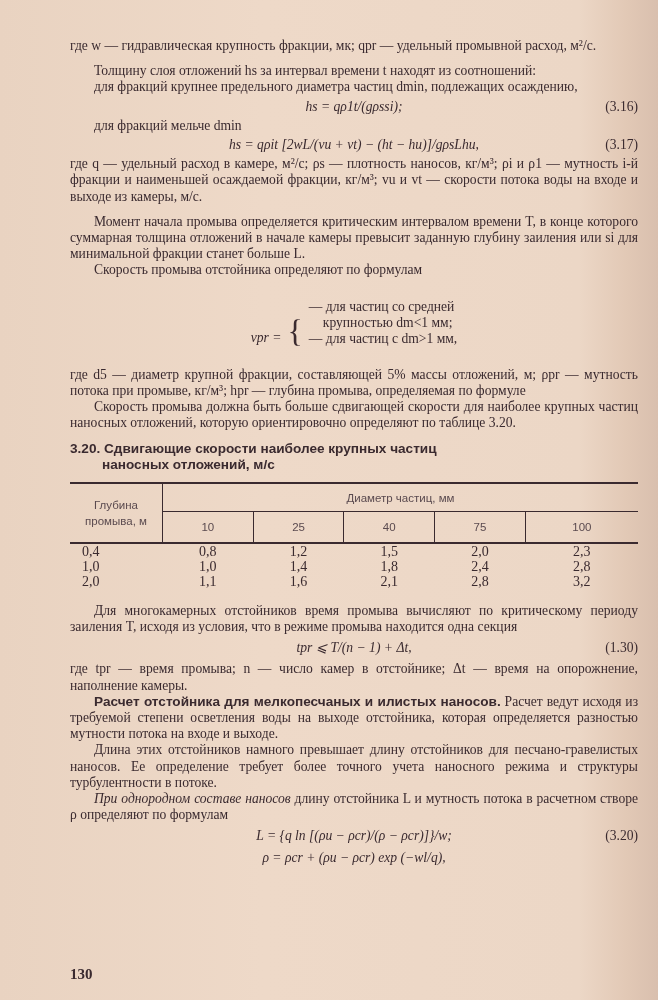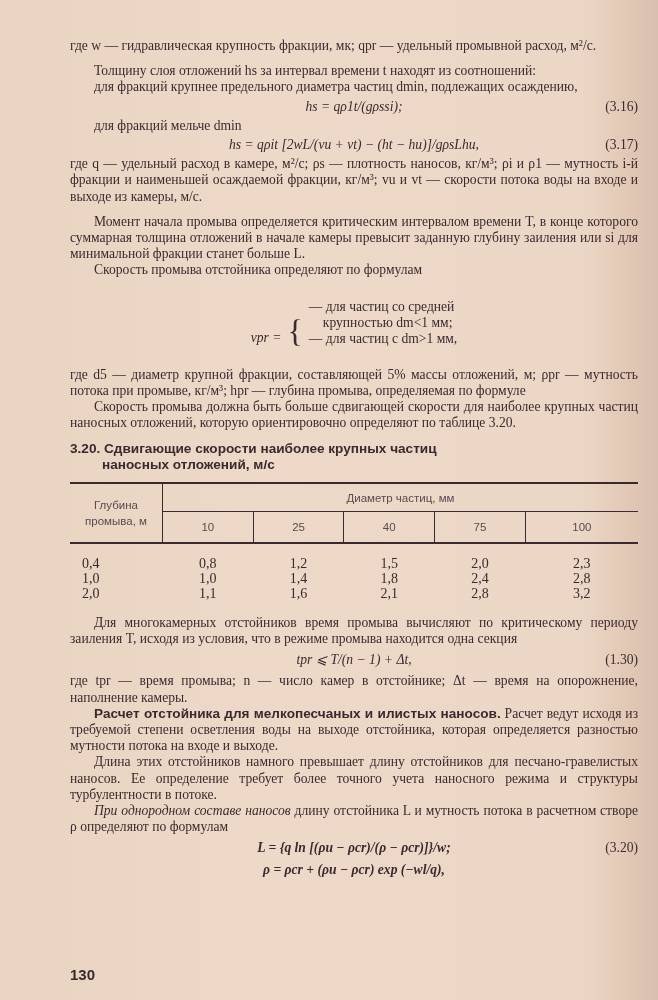--- a/index.html
+++ b/index.html
@@ -23,25 +23,25 @@
   .notes { line-height:16px; }
   .notes div:nth-child(2){ padding-left:14px; }
   .tbl-title { font-family:"Liberation Sans", "DejaVu Sans", sans-serif; font-weight:bold; font-size:13.6px; line-height:16px; margin-top:10px; }
   .tbl-title .l2 { padding-left:32px; display:block; }
   table { border-collapse:collapse; width:100%; margin-top:9px; font-size:11.5px; }
   th { font-weight:normal; font-family:"Liberation Sans", "DejaVu Sans", sans-serif; color:#5a4a4f; }
   .hdr-top th { border-top:2px solid #3a2a2f; }
   .hdr-bottom th { border-bottom:2px solid #3a2a2f; }
   .vb { border-left:1.5px solid #3a2a2f; }
   td { text-align:center; font-size:14px; line-height:15px; padding:0; }
-  .body-first td { padding-top:12px; }
+  .body-first td { padding-top:0; }
   .bold { font-weight:bold; font-family:"Liberation Sans", "DejaVu Sans", sans-serif; }
   .it { font-style:italic; }
-  .pagenum { position:absolute; left:70px; top:966px; font-weight:bold; font-size:15px; font-family:Liberation Sans, sans-serif; }
-  .stack { display:flex; flex-direction:column; align-items:center; gap:6px;font-weight:bold; }
+  .pagenum { position:absolute; left:70px; top:966px; font-weight:bold; font-size:15px; font-family:Liberation Serif, serif; }
+  .stack { display:flex; flex-direction:column; align-items:center; gap:6px; }
   .eqpair { position:relative; margin:4px 0; font-style:italic; }
   .eqpair .num { position:absolute; right:0; top:0; font-style:normal;text-align:right; }
 </style>
 </head>
 <body>
 
 <div class="page">
   <p>где w — гидравлическая крупность фракции, мк; qpr — удельный промывной расход, м²/с.</p>
   <p class="ind gap">Толщину слоя отложений hs за интервал времени t находят из соотношений:</p>
   <p class="ind">для фракций крупнее предельного диаметра частиц dmin, подлежащих осаждению,</p>

